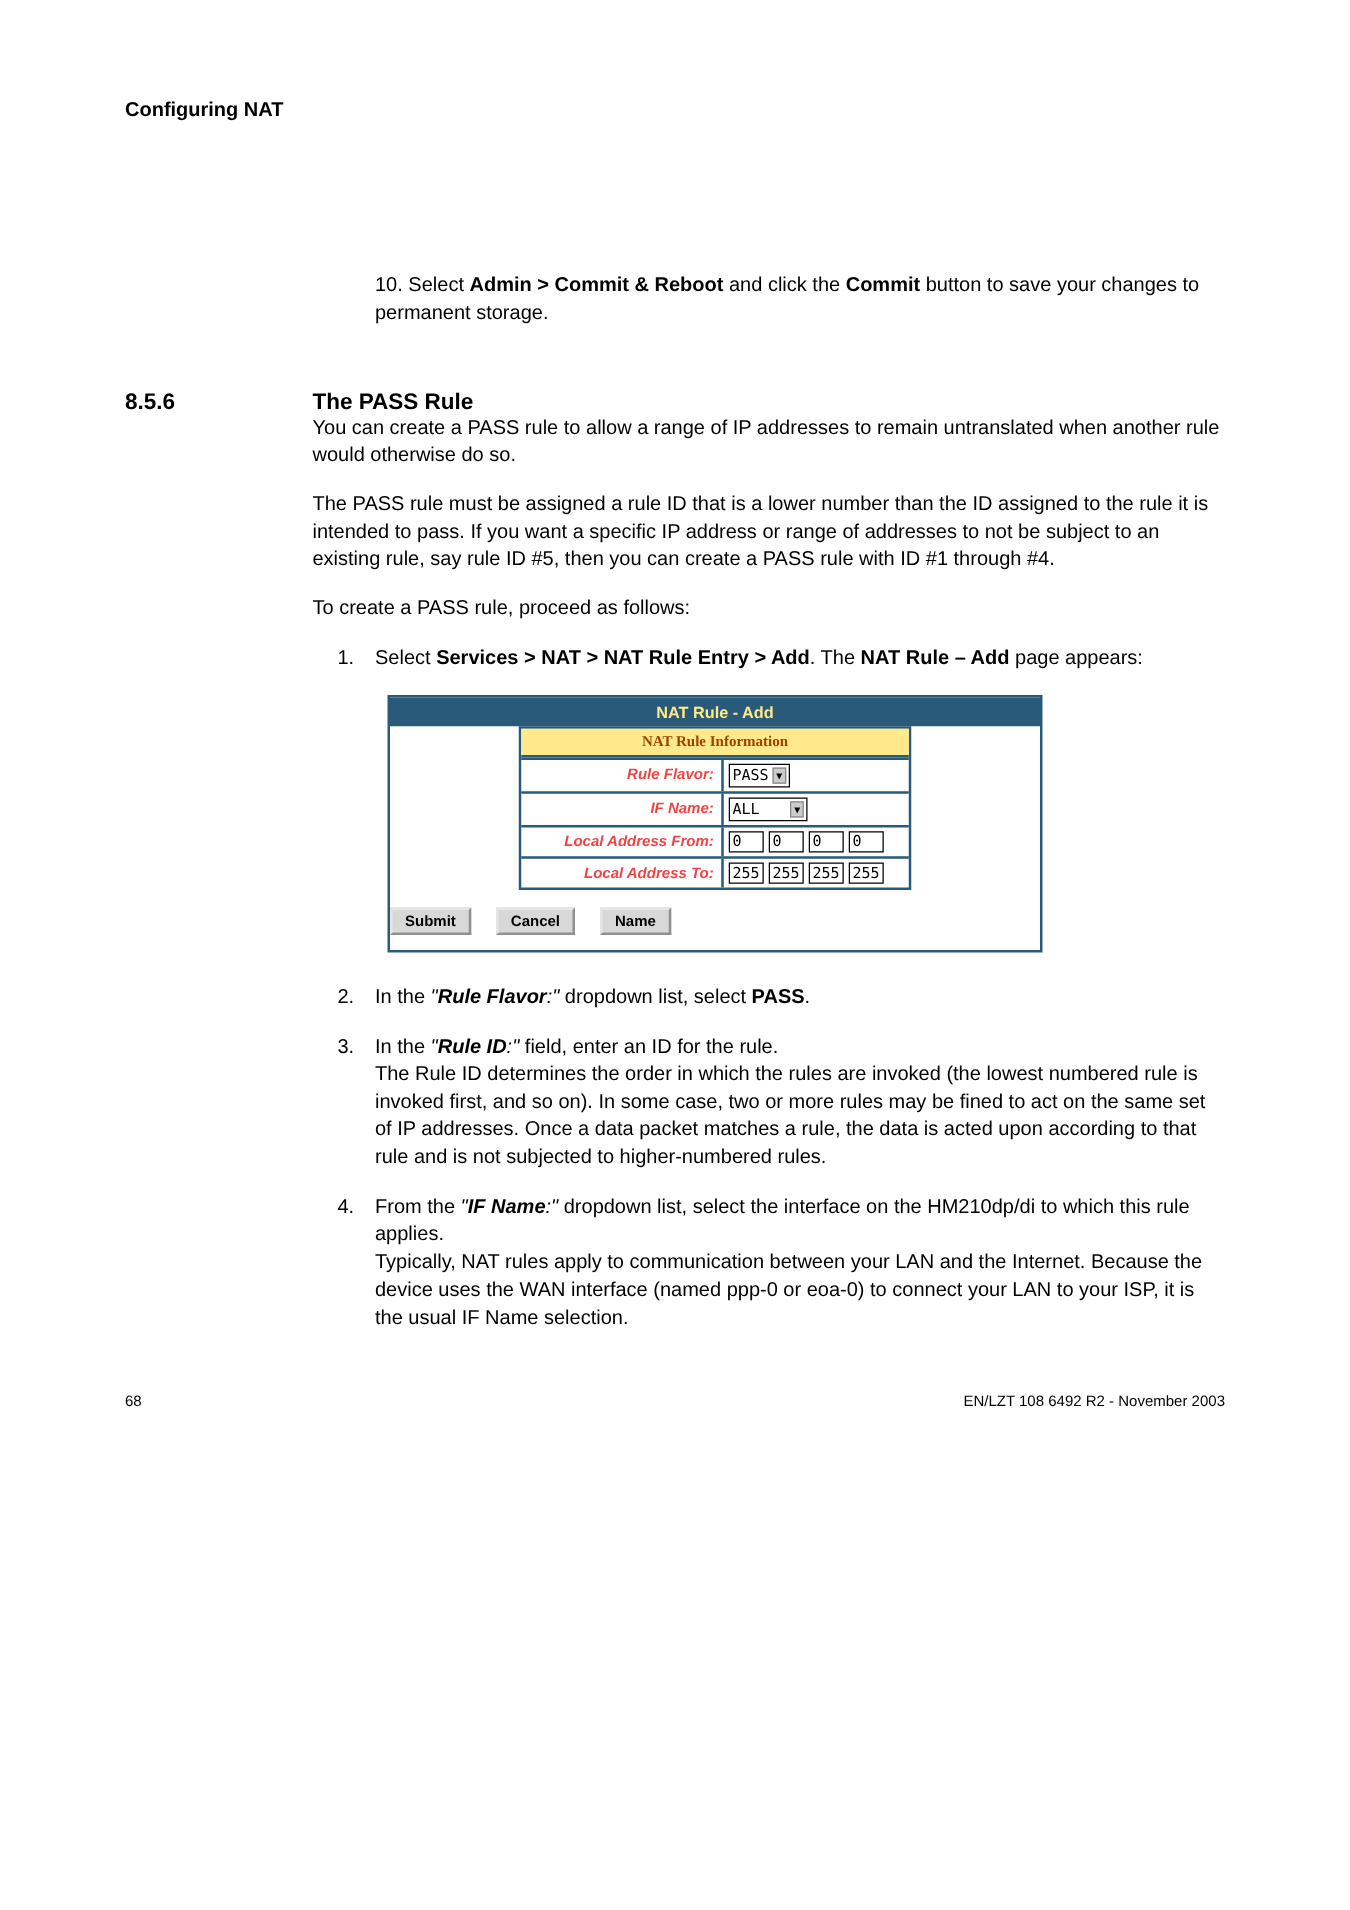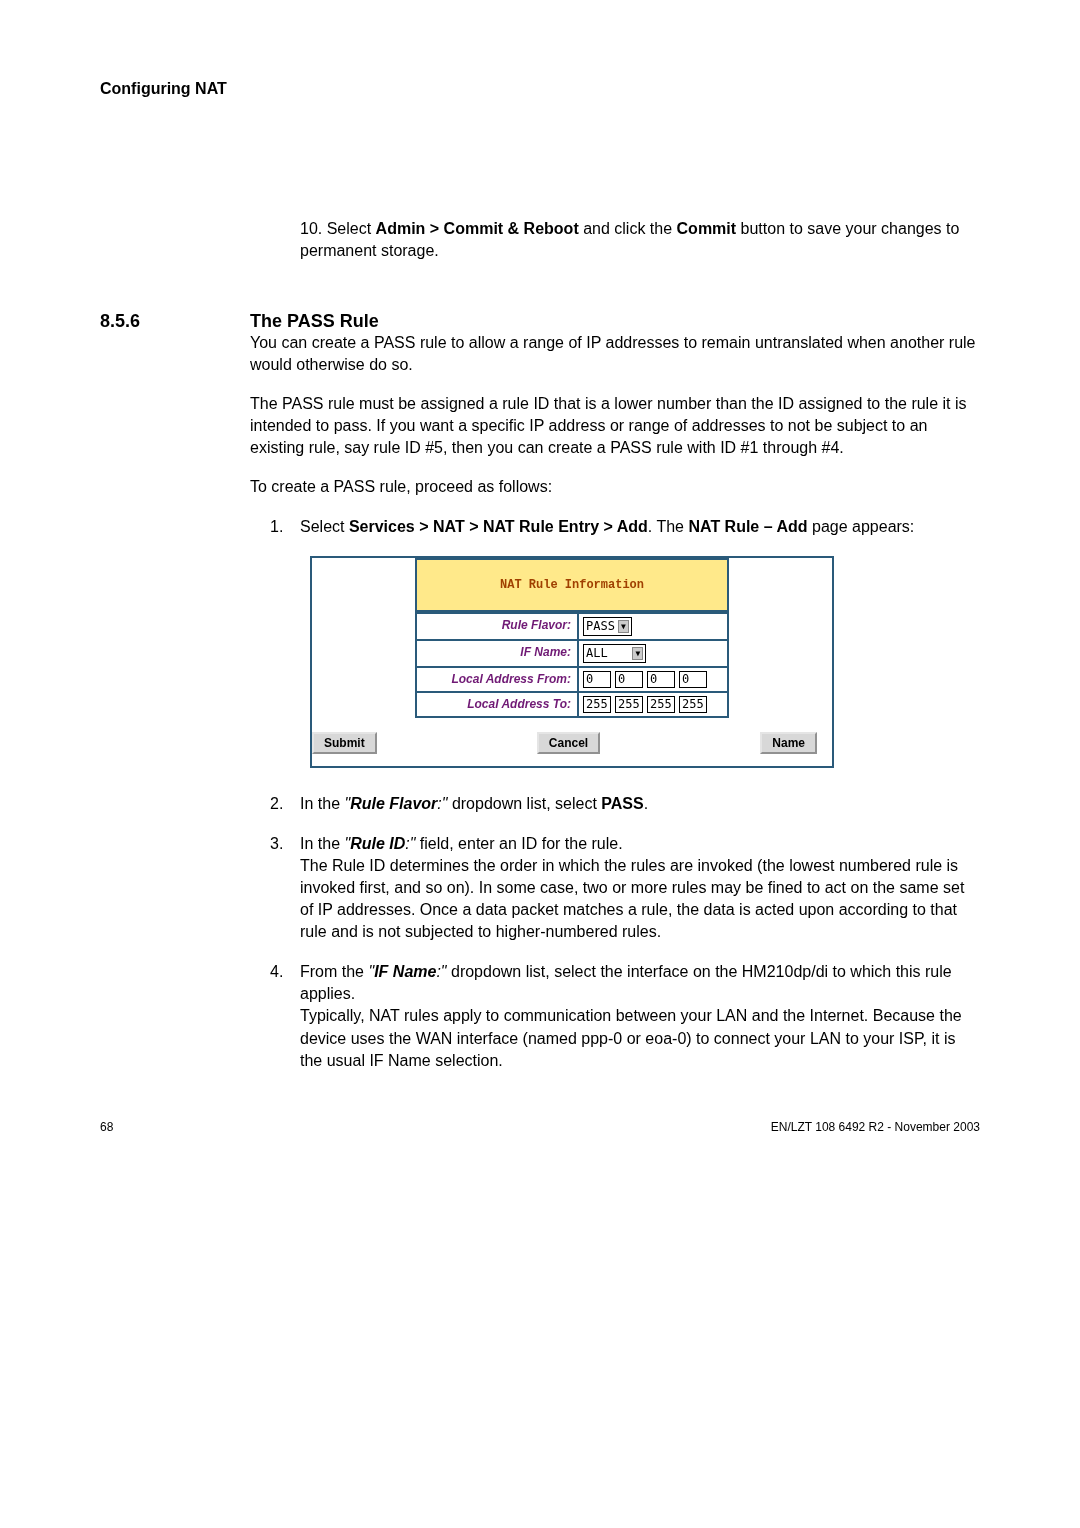--- a/index.html
+++ b/index.html
@@ -79,37 +79,37 @@
     margin-top: 0;
     border-collapse: collapse;
     width: 310px;
   }
   .nat-sub {
     background: #ffe98a;
     color: #a04000;
     font-weight: bold;
     font-size: 12px;
     text-align: center;
-    padding: 18px 0;
+    padding: 3px 0;
     border-bottom: 2px solid #2a5a7a;
-    font-family: Liberation Mono, monospace;
+    font-family: Liberation Serif, serif;
   }
   .nat-row {
     display: flex;
     border-top: 2px solid #2a5a7a;
   }
   .nat-row:first-of-type {
     border-top: none;
   }
   .nat-label {
     width: 148px;
     text-align: right;
     font-style: italic;
     font-weight: bold;
-    color: #701a75;
+    color: #ef4444;
     font-size: 12px;
     padding: 4px 6px;
     border-right: 2px solid #2a5a7a;
     font-family: Verdana, Arial, sans-serif;
   }
   .nat-field {
     flex: 1;
     padding: 3px 4px;
     display: flex;
     gap: 4px;
@@ -140,21 +140,21 @@
     background: #fff;
     height: 15px;
     line-height: 15px;
   }
   .w-full { width: 130px; }
   .w-oct { width: 24px; text-align:left; padding-left:2px; }
   .btn-row {
     text-align: center;
     padding: 14px 15px 12px 0;
     display: flex;
-    justify-content: space-between;
+    justify-content: flex-start;
     gap: 20px;
   }
   .btn {
     background: #d8d8d8;
     border: 2px outset #e5e5e5;
     font-family: Verdana, Arial, sans-serif;
     font-weight: bold;
     font-size: 12px;
     padding: 2px 10px;
   }
@@ -187,20 +187,21 @@
 
 <div class="ol-item">
   <div class="num">1.</div>
   <div class="txt">
     <span>Select </span><span class="bold">Services &gt; NAT &gt; NAT Rule Entry &gt; Add</span><span>. The </span><span class="bold">NAT Rule – Add</span><span> page appears:</span>
   </div>
 </div>
 
 <div class="dialog-wrap">
   <div class="nat-dialog">
+    <div class="nat-title">NAT Rule - Add</div>
     <div class="nat-inner-wrap">
       <div class="nat-table">
         <div class="nat-sub">NAT Rule Information</div>
 
         <div class="nat-row">
           <div class="nat-label">Rule Flavor:</div>
           <div class="nat-field">
             <div class="sel">
               <span>PASS</span>
               <span class="arrow">▼</span>

